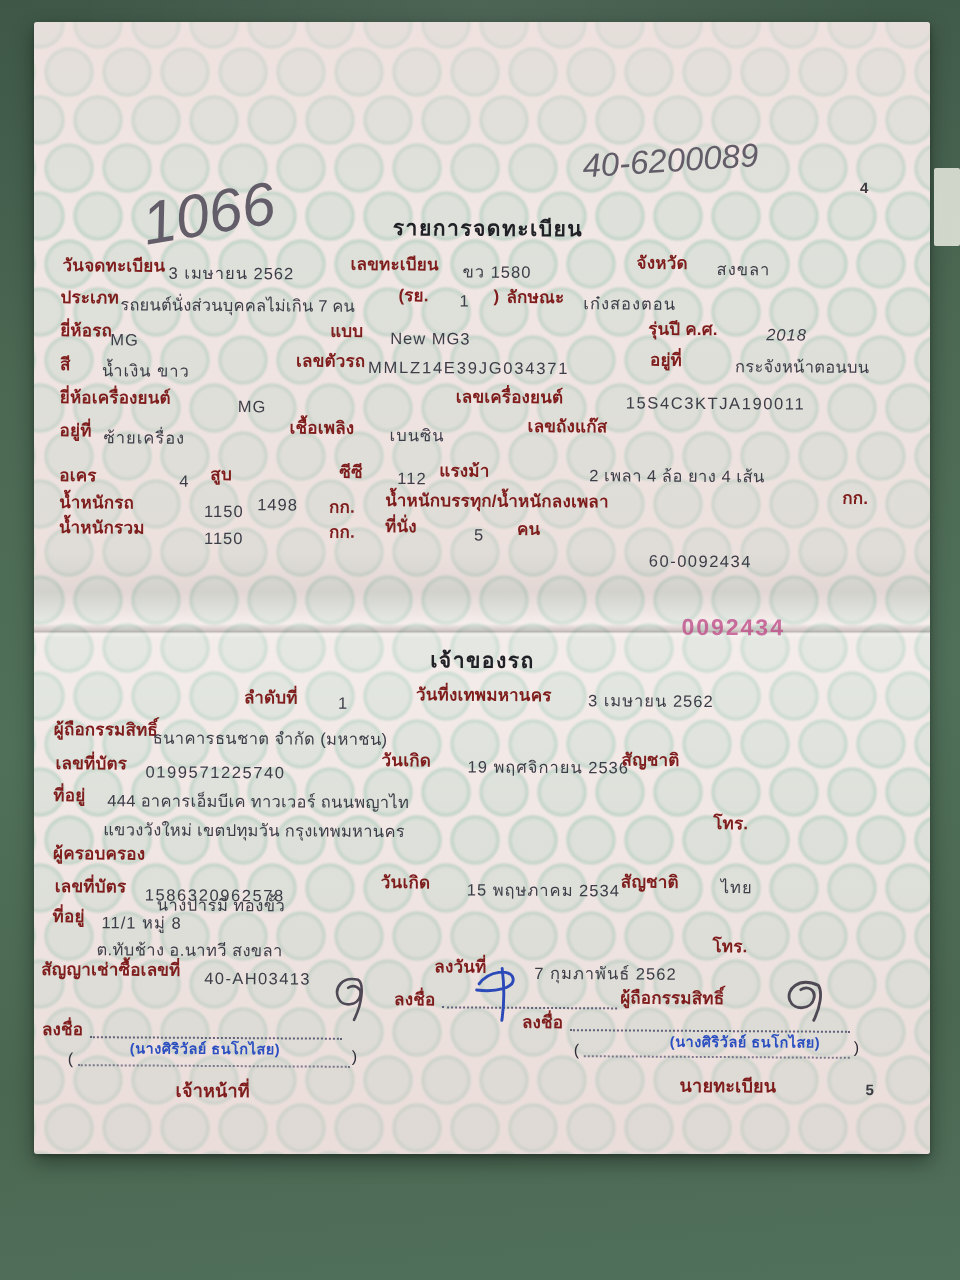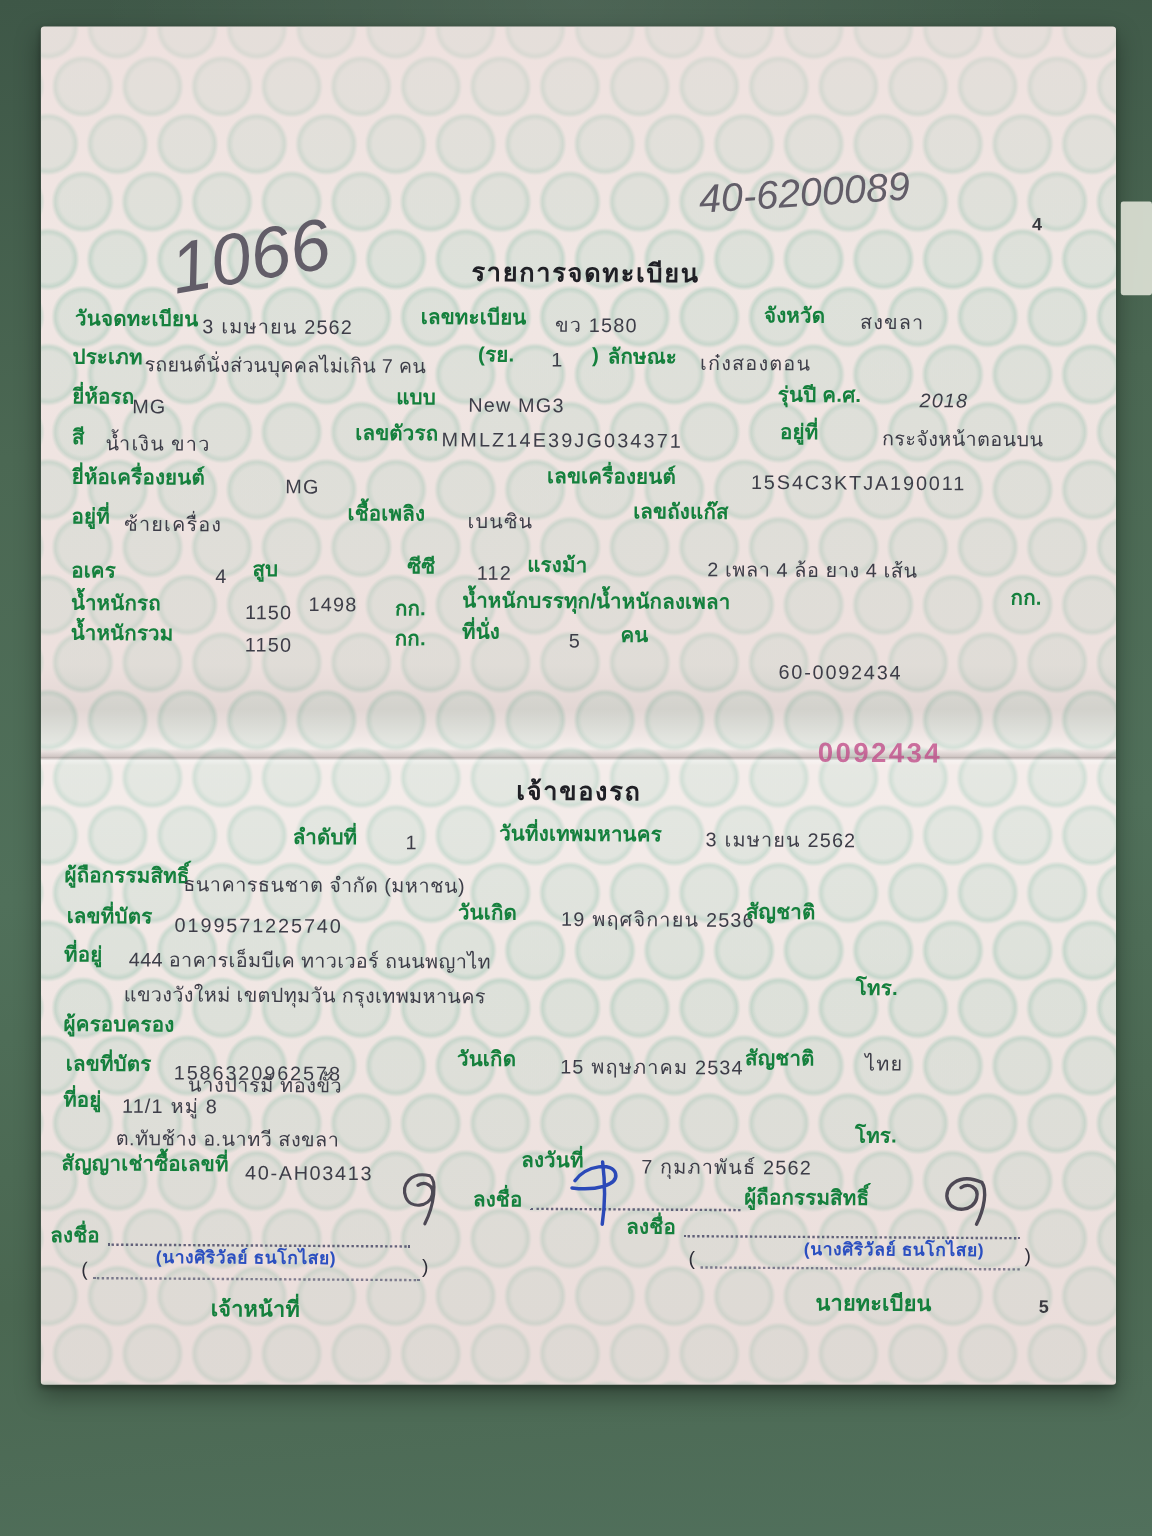--- a/index.html
+++ b/index.html
@@ -23,21 +23,21 @@
     background-position:6px 2px, 35px 50px;
     box-shadow:0 8px 20px rgba(0,0,0,.38), 0 2px 4px rgba(0,0,0,.25);
     border-radius:3px;
   }
   .paper-tint{ position:absolute; inset:0; border-radius:3px;
     background:linear-gradient(180deg, rgba(236,220,218,.55), rgba(255,255,255,0) 18%, rgba(229,212,210,.35) 47%, rgba(160,140,140,.18) 50.3%, rgba(255,255,255,.25) 53%, rgba(255,255,255,0) 70%, rgba(224,206,204,.4) 97%); }
   .fold{ position:absolute; left:34px; top:624px; width:896px; height:14px;
     background:linear-gradient(180deg, rgba(255,255,255,0), rgba(90,70,70,.22) 45%, rgba(60,45,45,.30) 52%, rgba(255,255,255,.35) 70%, rgba(255,255,255,0)); }
   .layer{ position:absolute; inset:0; transform:rotate(.35deg); transform-origin:60px 40px; }
   .t{ position:absolute; white-space:nowrap; line-height:1.15; }
-  .lbl{ font-size:17px; color:#15803d; font-weight:700; letter-spacing:.2px; }
+  .lbl{ font-size:17px; color:#7f1d1d; font-weight:700; letter-spacing:.2px; }
   .val{ font-size:16.5px; color:#3d3d48; font-weight:500; letter-spacing:1px;
         font-family:"Liberation Sans", sans-serif; }
   .title{ font-size:21px; font-weight:700; color:#202026; letter-spacing:1.5px; }
   .hw{ color:#625d68; font-style:italic; }
   .stamp-blue{ color:#2b4fc0; font-size:14.5px; font-weight:700; letter-spacing:.5px; }
   .stamp-pink{ color:rgba(193,77,138,.8); font-size:23px; font-weight:700; letter-spacing:2px; }
   .dotline{ position:absolute; height:0; border-bottom:2px dotted rgba(55,55,90,.75); }
   .paren{ position:absolute; font-size:16px; color:#2e2e38; }
   .sig{ position:absolute; }
   .pgnum{ font-size:15px; color:#3a3a40; font-weight:700; }
@@ -75,21 +75,21 @@
   <span class="t val" style="left:585px;top:291px;">เก๋งสองตอน</span>
 
   <span class="t lbl" style="left:62px;top:321px;">ยี่ห้อรถ</span>
   <span class="t val" style="left:112px;top:330px;">MG</span>
   <span class="t lbl" style="left:332px;top:320px;">แบบ</span>
   <span class="t val" style="left:392px;top:327px;">New MG3</span>
   <span class="t lbl" style="left:650px;top:316px;text-align:right;">รุ่นปี ค.ศ.</span>
   <span class="t val" style="left:768px;top:321px;font-style:italic;">2018</span>
 
   <span class="t lbl" style="left:62px;top:355px;">สี</span>
-  <span class="t val" style="left:90px;top:361px;font-family:Liberation Serif, serif;">น้ำเงิน ขาว</span>
+  <span class="t val" style="left:104px;top:361px;">น้ำเงิน ขาว</span>
   <span class="t lbl" style="left:298px;top:350px;">เลขตัวรถ</span>
   <span class="t val" style="left:370px;top:356px;letter-spacing:1.8px;">MMLZ14E39JG034371</span>
   <span class="t lbl" style="left:652px;top:347px;">อยู่ที่</span>
   <span class="t val" style="left:737px;top:353px;letter-spacing:.3px;">กระจังหน้าตอนบน</span>
 
   <span class="t lbl" style="left:62px;top:388px;">ยี่ห้อเครื่องยนต์</span>
   <span class="t val" style="left:240px;top:396px;">MG</span>
   <span class="t lbl" style="left:458px;top:385px;">เลขเครื่องยนต์</span>
   <span class="t val" style="left:628px;top:390px;letter-spacing:1.6px;">15S4C3KTJA190011</span>
 
@@ -154,21 +154,21 @@
   <span class="t lbl" style="left:386px;top:871px;">วันเกิด</span>
   <span class="t val" style="left:472px;top:878px;">15 พฤษภาคม 2534</span>
   <span class="t lbl" style="left:626px;top:869px;">สัญชาติ</span>
   <span class="t val" style="left:726px;top:874px;">ไทย</span>
 
   <span class="t lbl" style="left:58px;top:907px;">ที่อยู่</span>
   <span class="t val" style="left:107px;top:913px;">11/1 หมู่ 8</span>
   <span class="t val" style="left:102px;top:940px;letter-spacing:.4px;">ต.ทับช้าง อ.นาทวี สงขลา</span>
   <span class="t lbl" style="left:718px;top:933px;">โทร.</span>
 
-  <span class="t lbl" style="left:57px;top:960px;">สัญญาเช่าซื้อเลขที่</span>
+  <span class="t lbl" style="left:47px;top:960px;">สัญญาเช่าซื้อเลขที่</span>
   <span class="t val" style="left:210px;top:968px;letter-spacing:1.4px;">40-AH03413</span>
   <span class="t lbl" style="left:440px;top:955px;">ลงวันที่</span>
   <span class="t val" style="left:540px;top:961px;">7 กุมภาพันธ์ 2562</span>
 
   <svg class="sig" style="left:330px;top:972px;" width="52" height="52" viewBox="0 0 44 52">
     <path d="M30,6 C14,2 6,14 10,24 C14,34 30,32 32,22 C34,14 26,10 20,14 M30,6 C36,10 34,30 26,46" fill="none" stroke="#4e4955" stroke-width="2.6" stroke-linecap="round"></path>
   </svg>
   <span class="t lbl" style="left:400px;top:988px;font-weight:700;">ลงชื่อ</span>
   <div class="dotline" style="left:448px;top:1004px;width:175px;"></div>
   <svg class="sig" style="left:470px;top:962px;" width="66" height="58" viewBox="0 0 50 48">

